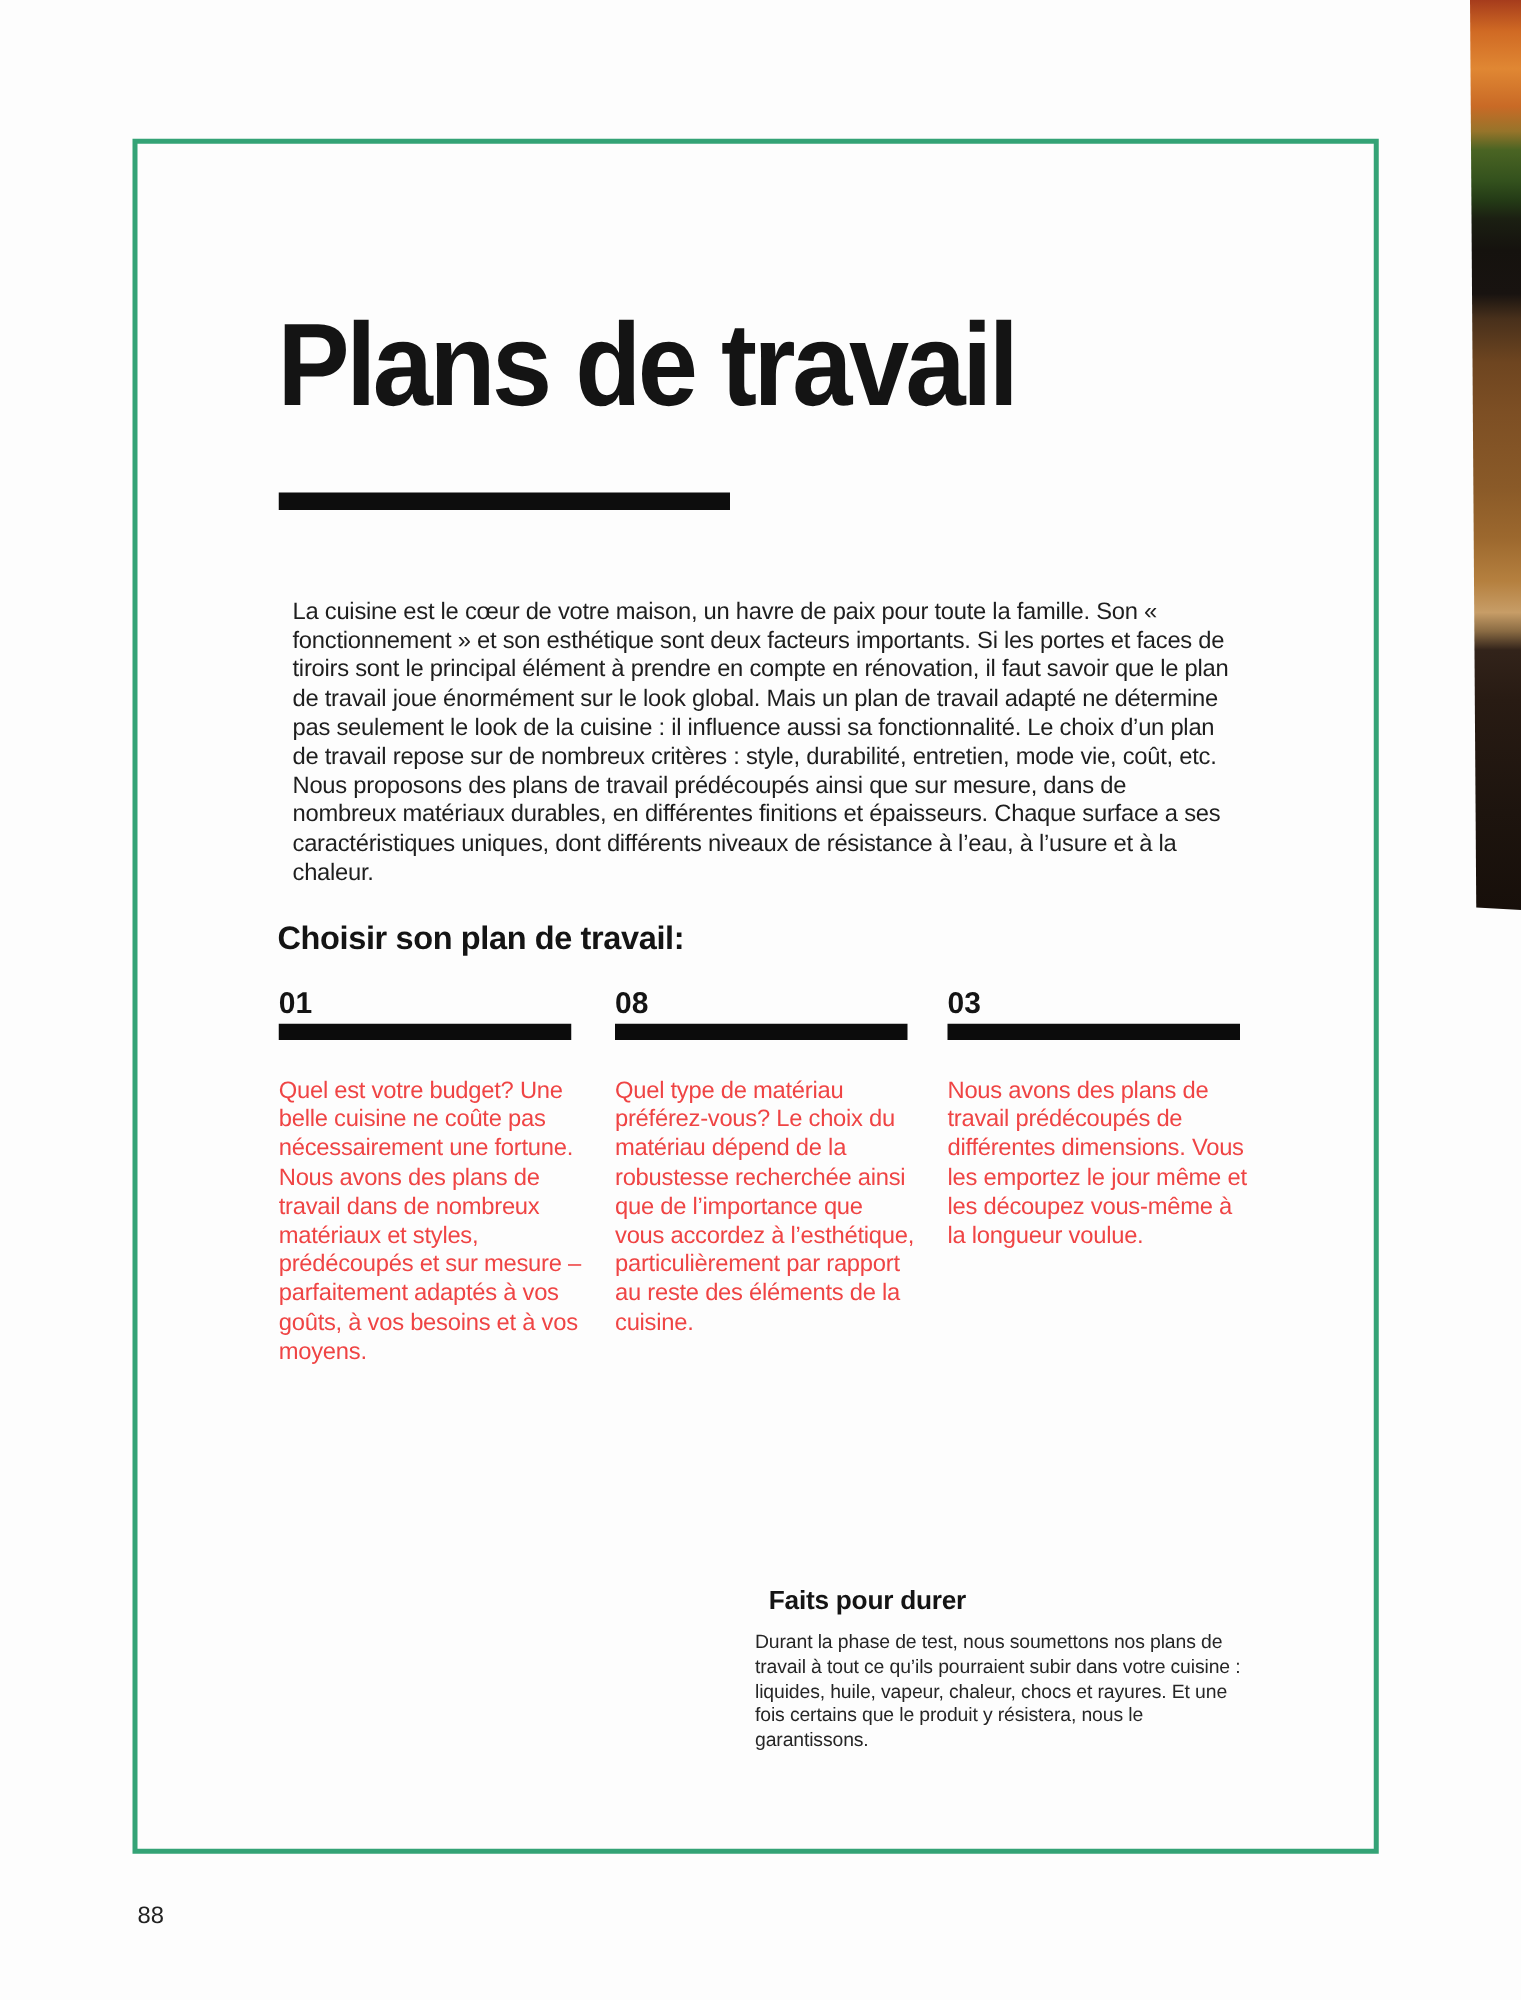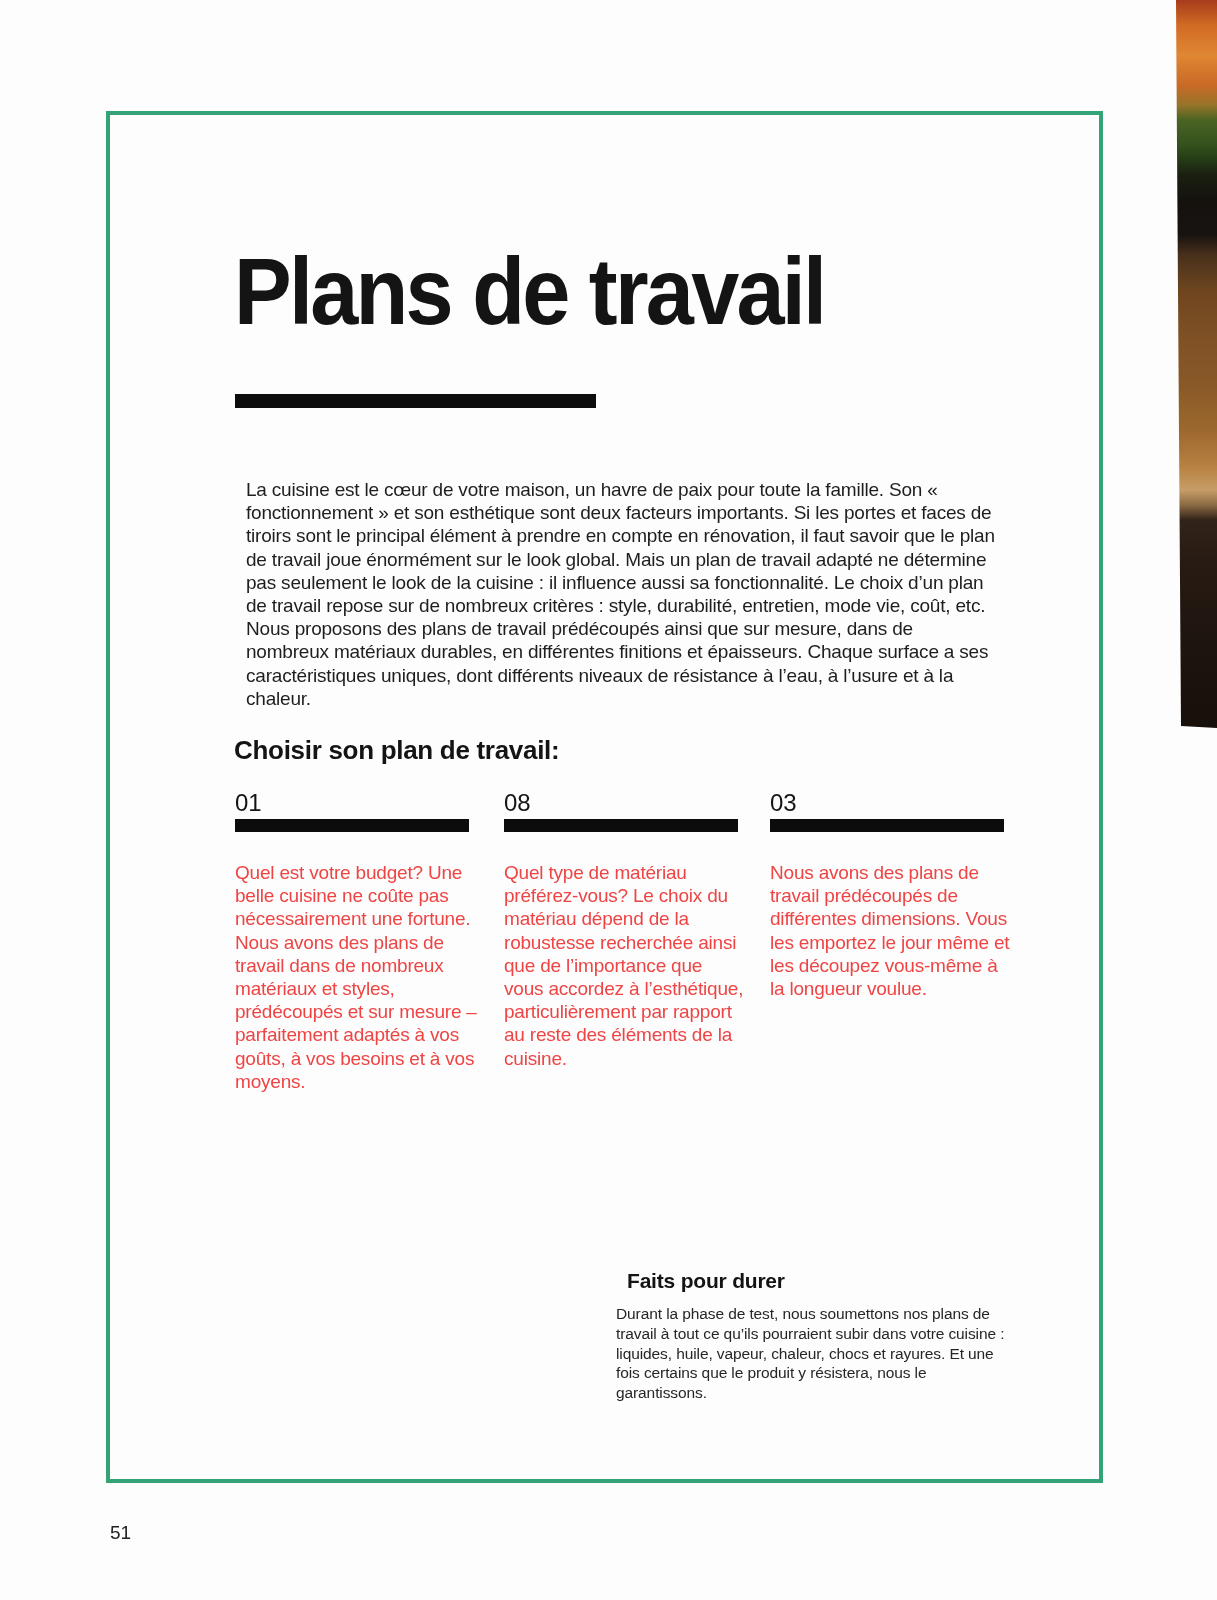--- a/index.html
+++ b/index.html
@@ -43,21 +43,21 @@
   }
   .content-frame{
     position:absolute;
     left:106px;top:111px;
     width:997px;height:1372px;
     border:4px solid #34a376;
     box-sizing:border-box;
     background:transparent;
   }
   
-  .frame-inner{position:absolute;left:12px;top:0;width:989px;height:1072px;}
+  .frame-inner{position:absolute;left:0;top:0;width:989px;height:1072px;}
   .page-title{
     position:absolute;left:112px;top:130px;
     font-size:94px;font-weight:800;line-height:1;
     letter-spacing:-3px;color:#141414;
     transform:scaleX(0.92);transform-origin:left top;
     white-space:nowrap;margin:0;
   }
   .title-underline{
     position:absolute;left:113px;top:279px;
     width:361px;height:14px;background:#0d0d0d;
@@ -70,21 +70,21 @@
   .section-heading{
     position:absolute;left:112px;top:620px;
     font-size:26px;font-weight:700;letter-spacing:-0.3px;
     color:#141414;margin:0;
   }
   .step{position:absolute;top:675px;width:242px;}
   .step-01{left:113px;}
   .step-02{left:382px;}
   .step-03{left:648px;}
   .step-number{
-    font-size:24px;font-weight:400;color:#141414;line-height:26px;
+    font-size:24px;font-weight:700;color:#141414;line-height:26px;
   }
   .step-bar{width:234px;height:13px;background:#0c0c0c;margin-top:3px;}
   .step-text{margin-top:29px;font-size:19px;line-height:23.2px;letter-spacing:-0.2px;color:#ef4444;}
   .step-text p{margin:0;}
   .callout{position:absolute;left:494px;top:1143px;width:392px;}
   .callout-heading{
     font-size:21px;font-weight:700;color:#141414;margin:11px;letter-spacing:-0.2px;
   }
   .callout-body{
     margin:9px 0 0 0;font-size:15.5px;line-height:19.8px;
@@ -138,15 +138,15 @@
       </div>
 
       <div class="callout">
         <h3 class="callout-heading">Faits pour durer</h3>
         <p class="callout-body">Durant la phase de test, nous soumettons nos plans de travail à tout ce qu’ils pourraient subir dans votre cuisine : liquides, huile, vapeur, chaleur, chocs et rayures. Et une fois certains que le produit y résistera, nous le garantissons.</p>
       </div>
 
     </div>
   </div>
 
-  <div class="page-number">51</div>
+  <div class="page-number">88</div>
 
 </div>
 
 </body></html>

